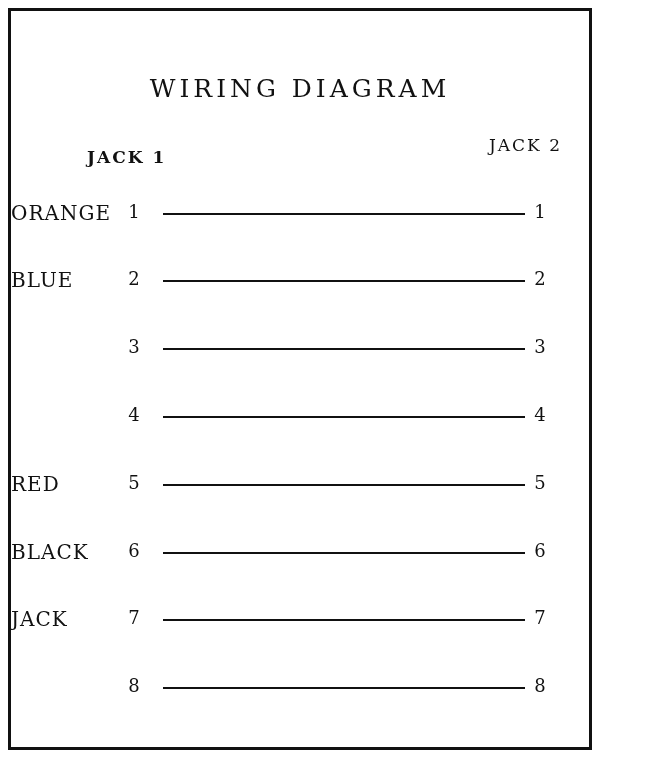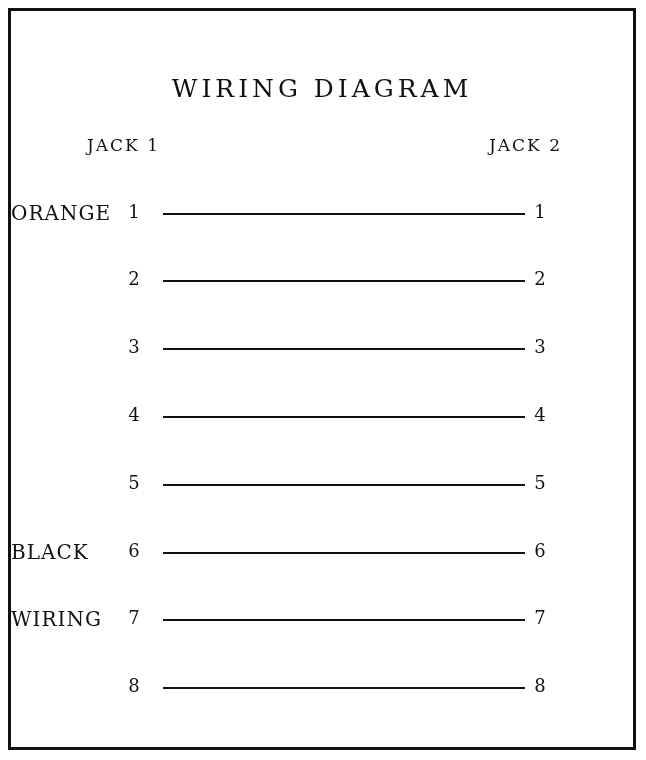--- a/index.html
+++ b/index.html
@@ -10,21 +10,21 @@
   body {
     width: 646px;
     height: 760px;
     font-family: "DejaVu Serif", serif;
     color: #111111;
   }
   .frame {
     position: absolute;
     left: 8px;
     top: 8px;
-    width: 628px;
+    width: 584px;
     height: 742px;
     border: 3px solid #111111;
     box-sizing: border-box;
     background: #ffffff;
   }
   .title {
     position: absolute;
     left: 0;
     top: 63px;
     width: 100%;
@@ -33,21 +33,22 @@
     letter-spacing: 4px;
     font-family: "DejaVu Serif", serif;
   }
   .jack-label {
     position: absolute;
     font-size: 17px;
     letter-spacing: 2px;
   }
   .jack-left {
     left: 76px;
-    top: 124px;
+    top: 136px;
+    font-weight: bold;
   }
   .jack-right {
     left: 478px;
     top: 124px;
   }
   .rows {
     position: absolute;
     left: 0;
     top: 0;
     width: 100%;
@@ -101,52 +102,54 @@
     <div class="row" style="top:190px;">
       <div class="pin pin-left">1</div>
       <div class="wire"></div>
       <div class="wire-label">ORANGE</div>
       <div class="pin pin-right">1</div>
     </div>
 
     <div class="row" style="top:257px;">
       <div class="pin pin-left">2</div>
       <div class="wire"></div>
+      <div class="wire-label">BLUE</div>
       <div class="pin pin-right">2</div>
     </div>
 
     <div class="row" style="top:325px;">
       <div class="pin pin-left">3</div>
       <div class="wire"></div>
       <div class="pin pin-right">3</div>
     </div>
 
     <div class="row" style="top:393px;">
       <div class="pin pin-left">4</div>
       <div class="wire"></div>
       <div class="pin pin-right">4</div>
     </div>
 
     <div class="row" style="top:461px;">
       <div class="pin pin-left">5</div>
       <div class="wire"></div>
+      <div class="wire-label">RED</div>
       <div class="pin pin-right">5</div>
     </div>
 
     <div class="row" style="top:529px;">
       <div class="pin pin-left">6</div>
       <div class="wire"></div>
       <div class="wire-label">BLACK</div>
       <div class="pin pin-right">6</div>
     </div>
 
     <div class="row" style="top:596px;">
       <div class="pin pin-left">7</div>
       <div class="wire"></div>
-      <div class="wire-label">WIRING</div>
+      <div class="wire-label">JACK</div>
       <div class="pin pin-right">7</div>
     </div>
 
     <div class="row" style="top:664px;">
       <div class="pin pin-left">8</div>
       <div class="wire"></div>
       <div class="pin pin-right">8</div>
     </div>
 
   </div>

